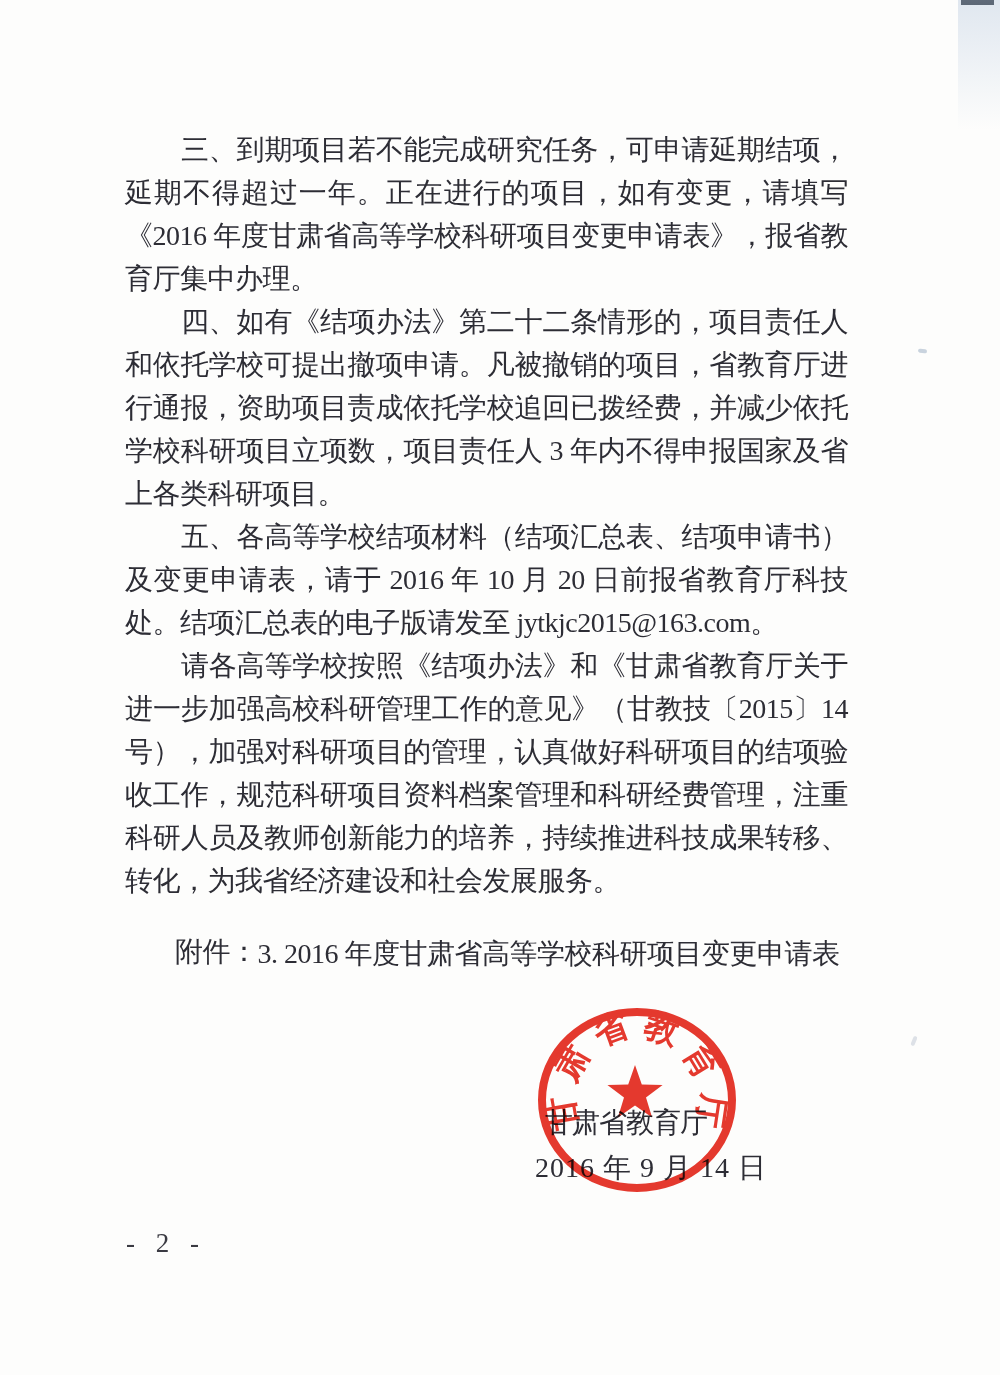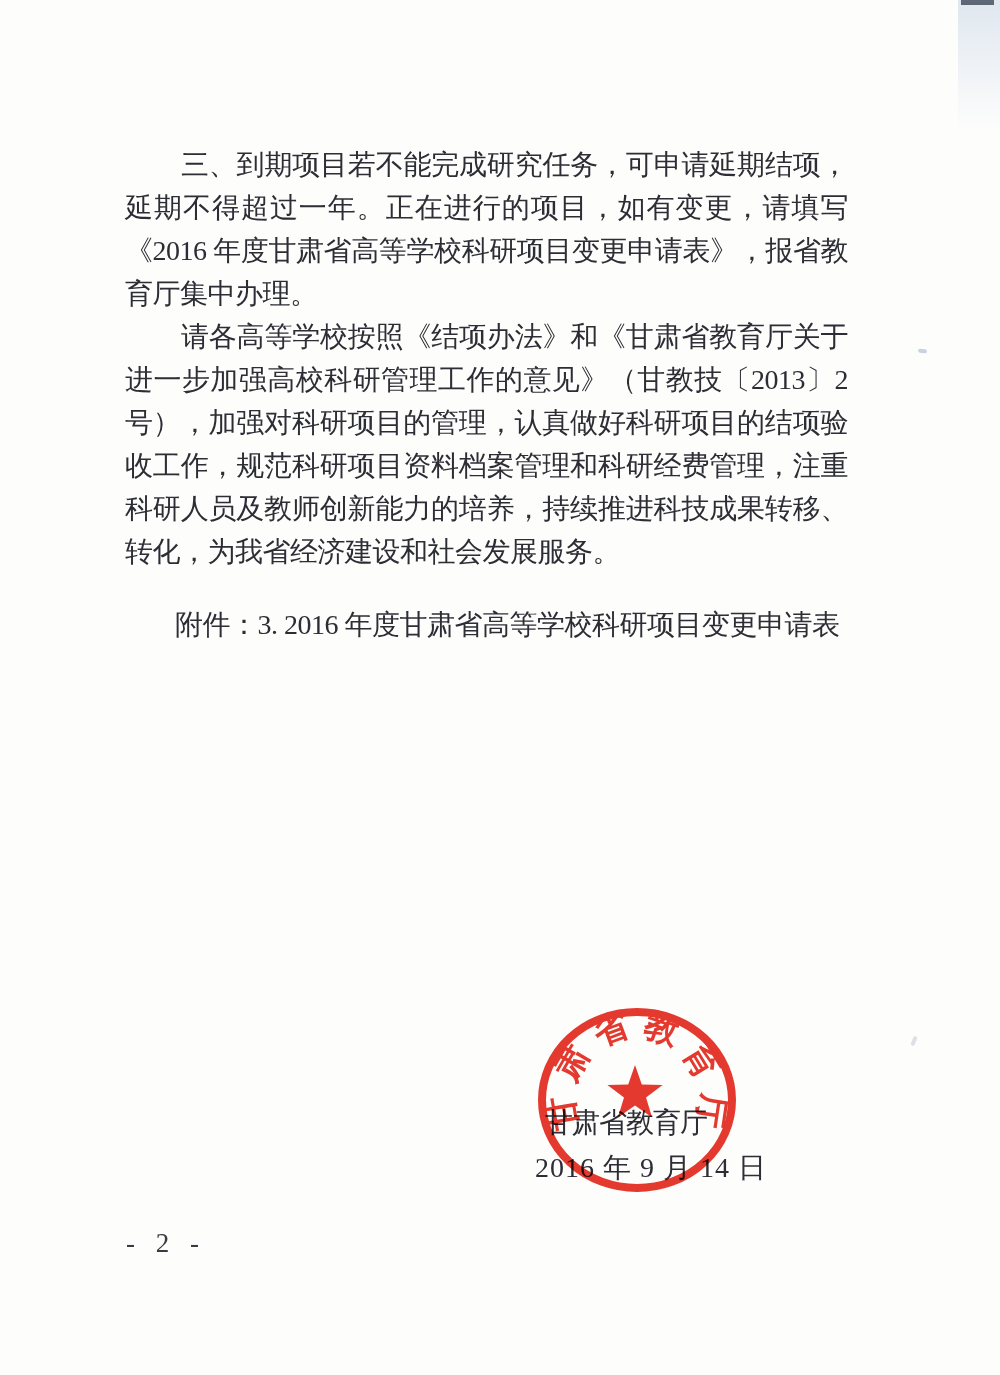--- a/index.html
+++ b/index.html
@@ -12,21 +12,21 @@
     background: #fdfdfc;
     overflow: hidden;
     font-family: "Liberation Serif", "DejaVu Serif", serif;
     color: #2d2d35;
   }
 
   
   .content {
     position: absolute;
     left: 125px;
-    top: 143px;
+    top: 128px;
     width: 723px;
   }
   .content p {
     margin: 0;
     font-size: 28px;
     line-height: 43px;
     text-align: justify;
     text-justify: inter-ideograph;
     text-indent: 2em;
     letter-spacing: -0.5px;
@@ -34,21 +34,21 @@
 
   
   .attachments {
     margin-top: 30px;
     padding-left: 50px;
     display: flex;
     font-size: 28px;
     line-height: 44px;
     letter-spacing: -0.5px;
   }
-  .attachments .att-label { flex: none; white-space: nowrap; }
+  .attachments .att-label { flex: none; white-space: nowrap; font-family: Liberation Mono, monospace; }
   .attachments .att-items { flex: 1; }
   .attachments .att-items div { white-space: nowrap; }
 
   
   .sig-issuer {
     position: absolute;
     left: 545px;
     top: 1104px;
     font-size: 28px;
     letter-spacing: -1px;
@@ -132,21 +132,23 @@
     transform: rotate(22deg);
   }
 </style>
 </head>
 <body>
 
 <div class="page">
 
   <main class="content">
     <p>三、到期项目若不能完成研究任务，可申请延期结项，延期不得超过一年。正在进行的项目，如有变更，请填写《2016 年度甘肃省高等学校科研项目变更申请表》，报省教育厅集中办理。</p>
-    <p>请各高等学校按照《结项办法》和《甘肃省教育厅关于进一步加强高校科研管理工作的意见》（甘教技〔2013〕2 号），加强对科研项目的管理，认真做好科研项目的结项验收工作，规范科研项目资料档案管理和科研经费管理，注重科研人员及教师创新能力的培养，持续推进科技成果转移、转化，为我省经济建设和社会发展服务。</p>
+    <p>四、如有《结项办法》第二十二条情形的，项目责任人和依托学校可提出撤项申请。凡被撤销的项目，省教育厅进行通报，资助项目责成依托学校追回已拨经费，并减少依托学校科研项目立项数，项目责任人 3 年内不得申报国家及省上各类科研项目。</p>
+    <p>五、各高等学校结项材料（结项汇总表、结项申请书）及变更申请表，请于 2016 年 10 月 20 日前报省教育厅科技处。结项汇总表的电子版请发至 jytkjc2015@163.com。</p>
+    <p>请各高等学校按照《结项办法》和《甘肃省教育厅关于进一步加强高校科研管理工作的意见》（甘教技〔2015〕14 号），加强对科研项目的管理，认真做好科研项目的结项验收工作，规范科研项目资料档案管理和科研经费管理，注重科研人员及教师创新能力的培养，持续推进科技成果转移、转化，为我省经济建设和社会发展服务。</p>
 
     <div class="attachments">
       <span class="att-label">附件：</span>
       <div class="att-items">
         <div>3. 2016 年度甘肃省高等学校科研项目变更申请表</div>
       </div>
     </div>
   </main>
 
   <div class="sig-issuer">甘肃省教育厅</div>

